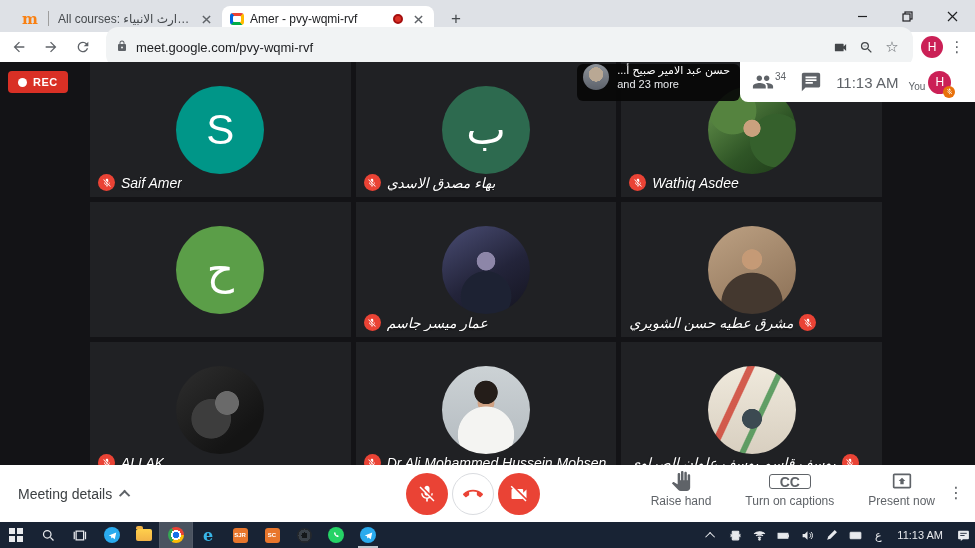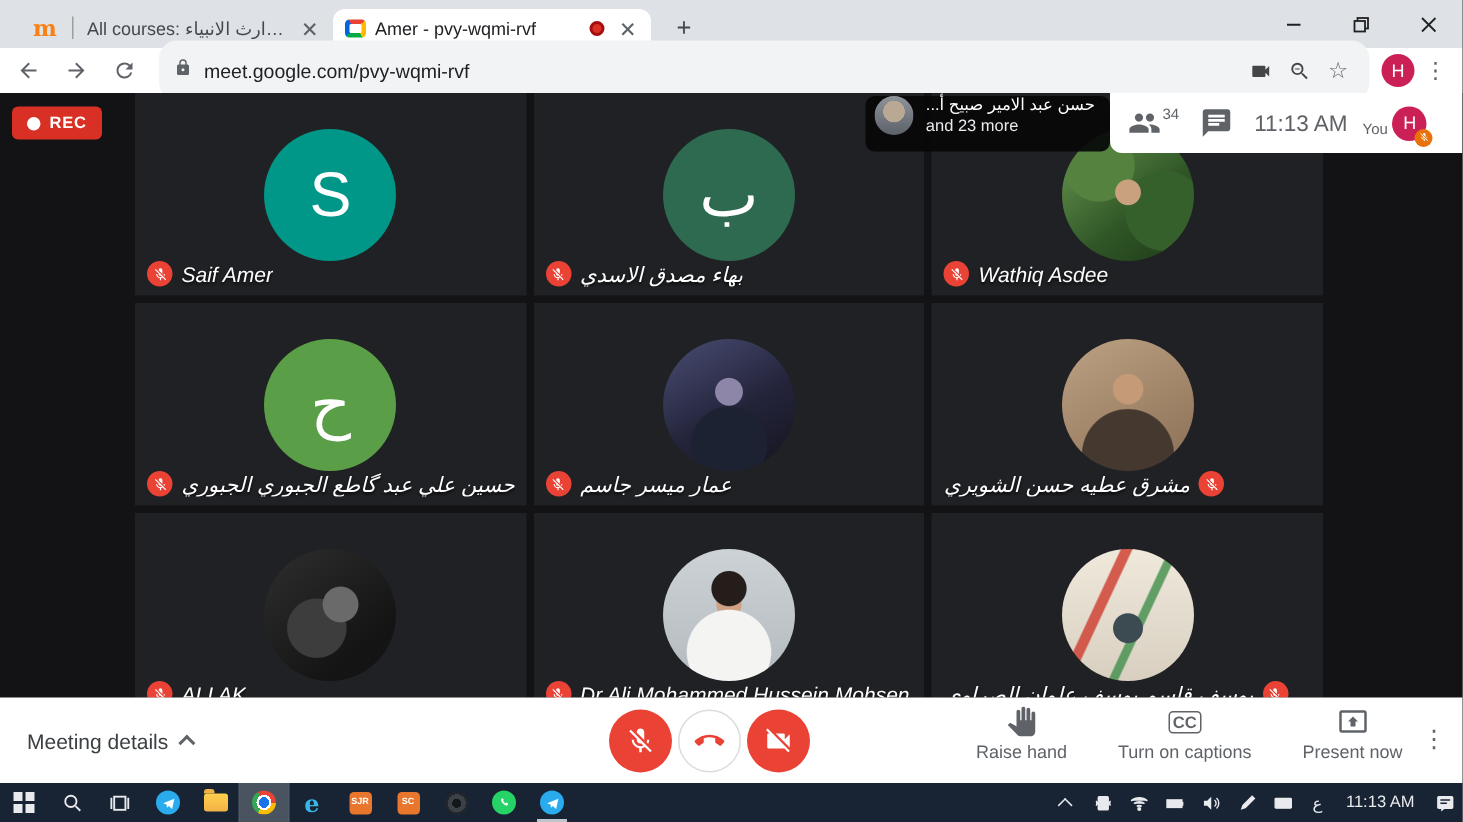--- a/index.html
+++ b/index.html
@@ -105,21 +105,21 @@
   .caret-up { width:8px; height:8px; border-left:2px solid #5f6368; border-top:2px solid #5f6368; transform:rotate(45deg) translateY(2px); }
   .callbtns { position:absolute; left:473px; top:8px; transform:translateX(-50%); display:flex; gap:4px; align-items:center; }
   .cbtn { width:42px; height:42px; border-radius:50%; display:flex; align-items:center; justify-content:center; }
   .cbtn.red { background:#ea4335; }
   .cbtn.white { background:#fff; border:1px solid #dadce0; }
   .cbtn svg { width:20px; height:20px; fill:#fff; }
   .cbtn.white svg { fill:#ea4335; }
   .bar-actions { position:absolute; right:40px; top:6px; display:flex; gap:34px; }
   .action { display:flex; flex-direction:column; align-items:center; gap:3px; color:#5f6368; font-size:12px; }
   .action svg { width:20px; height:20px; fill:#5f6368; }
-  .cc-box { width:22px; height:15px; border:1.6px solid #5f6368; border-radius:3px; font-size:11px; font-weight:bold; color:#5f6368; display:flex; align-items:center; justify-content:center; margin:3px 0 2px; }
+  .cc-box { width:42px; height:15px; border:1.6px solid #5f6368; border-radius:3px; font-size:14px; font-weight:bold; color:#5f6368; display:flex; align-items:center; justify-content:center; margin:3px 0 2px; }
   .meet-kebab { position:absolute; right:10px; top:18px; font-size:16px; color:#5f6368; width:18px; text-align:center; }
 
   
   .taskbar { position:absolute; top:522px; left:0; right:0; height:26px; background:#182334; display:flex; align-items:center; }
   .tb-ic { width:32px; height:26px; display:flex; align-items:center; justify-content:center; position:relative; flex:none; }
   .tb-ic svg { width:15px; height:15px; }
   .tb-active-box { background:rgba(255,255,255,.22); outline:1px solid rgba(255,255,255,.25); }
   .tb-underline:after { content:""; position:absolute; bottom:0; left:6px; right:6px; height:2px; background:#bfc5cc; }
   .start-grid { display:grid; grid-template-columns:6px 6px; grid-template-rows:6px 6px; gap:1.5px; }
   .start-grid i { background:#e8eaed; }
@@ -270,28 +270,20 @@
               <svg viewBox="0 0 24 24">
                 <path d="M19 11h-1.7c0 .74-.16 1.43-.43 2.05l1.23 1.23c.56-.98.9-2.09.9-3.28zm-4.02.17c0-.06.02-.11.02-.17V5c0-1.66-1.34-3-3-3S9 3.34 9 5v.18l5.98 5.99zM4.27 3L3 4.27l6.01 6.01V11c0 1.66 1.33 3 2.99 3 .22 0 .44-.03.65-.08l1.66 1.66c-.71.33-1.5.52-2.31.52-2.76 0-5.3-2.1-5.3-5.1H5c0 3.41 2.72 6.23 6 6.72V21h2v-3.28c.91-.13 1.77-.45 2.54-.9L19.73 21 21 19.73 4.27 3z"></path>
               </svg>
             </span>
           <span class="pname" dir="auto">Wathiq Asdee</span>
         </div>
       </div>
 
       <div class="tile">
         <div class="avatar" style="background:#5b9e48">ح</div>
-        <div class="tile-label">
-          <span class="mic-badge">
-              <svg viewBox="0 0 24 24">
-                <path d="M19 11h-1.7c0 .74-.16 1.43-.43 2.05l1.23 1.23c.56-.98.9-2.09.9-3.28zm-4.02.17c0-.06.02-.11.02-.17V5c0-1.66-1.34-3-3-3S9 3.34 9 5v.18l5.98 5.99zM4.27 3L3 4.27l6.01 6.01V11c0 1.66 1.33 3 2.99 3 .22 0 .44-.03.65-.08l1.66 1.66c-.71.33-1.5.52-2.31.52-2.76 0-5.3-2.1-5.3-5.1H5c0 3.41 2.72 6.23 6 6.72V21h2v-3.28c.91-.13 1.77-.45 2.54-.9L19.73 21 21 19.73 4.27 3z"></path>
-              </svg>
-            </span>
-          <span class="pname" dir="auto">حسين علي عبد گاطع الجبوري الجبوري</span>
-        </div>
       </div>
 
       <div class="tile">
         <div class="avatar photo-ammar"></div>
         <div class="tile-label">
           <span class="mic-badge">
               <svg viewBox="0 0 24 24">
                 <path d="M19 11h-1.7c0 .74-.16 1.43-.43 2.05l1.23 1.23c.56-.98.9-2.09.9-3.28zm-4.02.17c0-.06.02-.11.02-.17V5c0-1.66-1.34-3-3-3S9 3.34 9 5v.18l5.98 5.99zM4.27 3L3 4.27l6.01 6.01V11c0 1.66 1.33 3 2.99 3 .22 0 .44-.03.65-.08l1.66 1.66c-.71.33-1.5.52-2.31.52-2.76 0-5.3-2.1-5.3-5.1H5c0 3.41 2.72 6.23 6 6.72V21h2v-3.28c.91-.13 1.77-.45 2.54-.9L19.73 21 21 19.73 4.27 3z"></path>
               </svg>
             </span>

